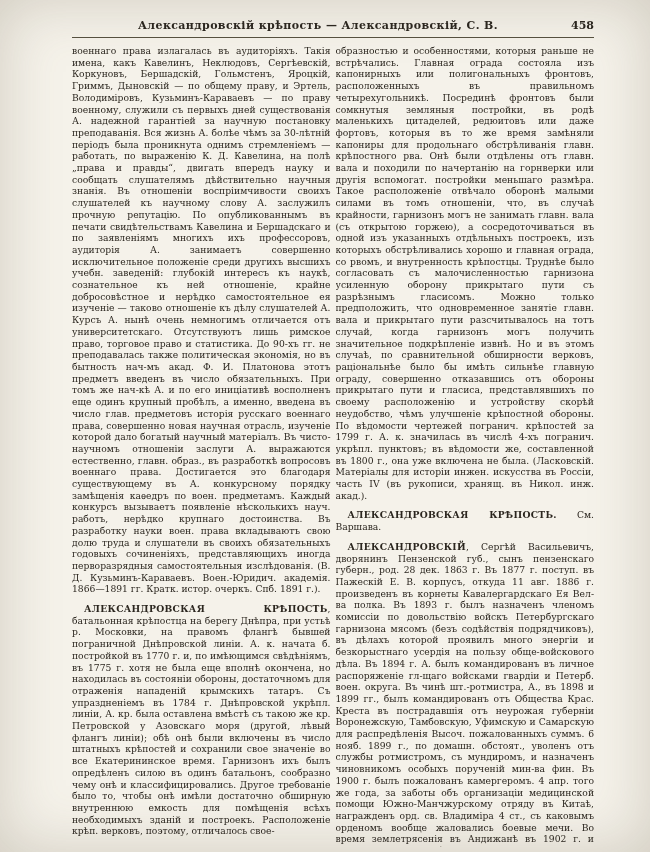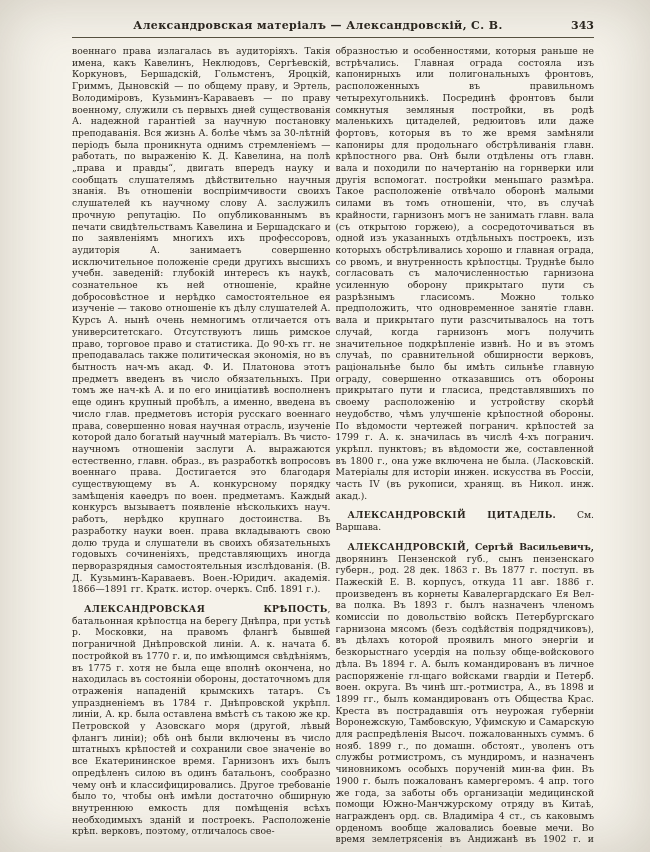--- a/index.html
+++ b/index.html
@@ -64,52 +64,52 @@
     line-height: 11.7px;
     text-align: justify;
     overflow: hidden;
   }
   p.cont { text-indent: 0; }
   p.article { text-indent: 12px; margin-top: 8px; }
   .headword {
     font-weight: bold;
     letter-spacing: 0.3px;
   }
-  .bold-name { font-weight: bold; }
+  .bold-name { font-weight: normal; }
   .cite { }
 </style>
 </head>
 <body>
 
 <div class="page">
 
   <div class="header">
-    <div class="running-title">Александровская матеріалъ — Александровскій, С. В.</div>
-    <div class="page-number">343</div>
+    <div class="running-title">Александровскій крѣпость — Александровскій, С. В.</div>
+    <div class="page-number">458</div>
   </div>
 
   <div class="head-rule"></div>
 
   <div class="columns">
 
     <div class="col">
       <p class="cont">
         <span>военнаго права излагалась въ аудиторіяхъ. Такія имена, какъ Кавелинъ, Неклюдовъ, Сергѣевскій, Коркуновъ, Бершадскій, Гольмстенъ, Яроцкій, Гриммъ, Дыновскій — по общему праву, и Эртель, Володиміровъ, Кузьминъ-Караваевъ — по праву военному, служили съ первыхъ дней существованія А. надежной гарантіей за научную постановку преподаванія. Вся жизнь А. болѣе чѣмъ за 30-лѣтній періодъ была проникнута однимъ стремленіемъ — работать, по выраженію К. Д. Кавелина, на полѣ „права и правды“, двигать впередъ науку и сообщать слушателямъ дѣйствительно научныя знанія. Въ отношеніи воспріимчивости своихъ слушателей къ научному слову А. заслужилъ прочную репутацію. По опубликованнымъ въ печати свидѣтельствамъ Кавелина и Бершадскаго и по заявленіямъ многихъ ихъ профессоровъ, аудиторія А. занимаетъ совершенно исключительное положеніе среди другихъ высшихъ учебн. заведеній: глубокій интересъ къ наукѣ, сознательное къ ней отношеніе, крайне добросовѣстное и нерѣдко самостоятельное ея изученіе — таково отношеніе къ дѣлу слушателей А. Курсъ А. нынѣ очень немногимъ отличается отъ университетскаго. Отсутствуютъ лишь римское право, торговое право и статистика. До 90-хъ гг. не преподавалась также политическая экономія, но въ бытность нач-мъ акад. Ф. И. Платонова этотъ предметъ введенъ въ число обязательныхъ. При томъ же нач-кѣ А. и по его иниціативѣ восполненъ еще одинъ крупный пробѣлъ, а именно, введена въ число глав. предметовъ исторія русскаго военнаго права, совершенно новая научная отрасль, изученіе которой дало богатый научный матеріалъ. Въ чисто-научномъ отношеніи заслуги А. выражаются естественно, главн. образ., въ разработкѣ вопросовъ военнаго права. Достигается это благодаря существующему въ А. конкурсному порядку замѣщенія каѳедръ по воен. предметамъ. Каждый конкурсъ вызываетъ появленіе нѣсколькихъ науч. работъ, нерѣдко крупнаго достоинства. Въ разработку науки воен. права вкладываютъ свою долю труда и слушатели въ своихъ обязательныхъ годовыхъ сочиненіяхъ, представляющихъ иногда перворазрядныя самостоятельныя изслѣдованія. </span><span class="cite">(В. Д. Кузьминъ-Караваевъ. Воен.-Юридич. академія. 1866—1891 гг. Кратк. истор. очеркъ. Спб. 1891 г.).</span>
       </p>
       <p class="article">
         <span class="headword">АЛЕКСАНДРОВСКАЯ КРѢПОСТЬ</span><span>, батальонная крѣпостца на берегу Днѣпра, при устьѣ р. Московки, на правомъ флангѣ бывшей пограничной Днѣпровской линіи. А. к. начата б. постройкой въ 1770 г. и, по имѣющимся свѣдѣніямъ, въ 1775 г. хотя не была еще вполнѣ окончена, но находилась въ состояніи обороны, достаточномъ для отраженія нападеній крымскихъ татаръ. Съ упраздненіемъ въ 1784 г. Днѣпровской укрѣпл. линіи, А. кр. была оставлена вмѣстѣ съ такою же кр. Петровской у Азовскаго моря (другой, лѣвый флангъ линіи); обѣ онѣ были включены въ число штатныхъ крѣпостей и сохранили свое значеніе во все Екатерининское время. Гарнизонъ ихъ былъ опредѣленъ силою въ одинъ батальонъ, сообразно чему онѣ и классифицировались. Другое требованіе было то, чтобы онѣ имѣли достаточно обширную внутреннюю емкость для помѣщенія всѣхъ необходимыхъ зданій и построекъ. Расположеніе крѣп. верковъ, поэтому, отличалось свое-</span>
       </p>
     </div>
 
     <div class="col">
       <p class="cont">
         <span>образностью и особенностями, которыя раньше не встрѣчались. Главная ограда состояла изъ капонирныхъ или полигональныхъ фронтовъ, расположенныхъ въ правильномъ четырехугольникѣ. Посрединѣ фронтовъ были сомкнутыя земляныя постройки, въ родѣ маленькихъ цитаделей, редюитовъ или даже фортовъ, которыя въ то же время замѣняли капониры для продольнаго обстрѣливанія главн. крѣпостного рва. Онѣ были отдѣлены отъ главн. вала и походили по начертанію на горнверки или другія вспомогат. постройки меньшаго размѣра. Такое расположеніе отвѣчало оборонѣ малыми силами въ томъ отношеніи, что, въ случаѣ крайности, гарнизонъ могъ не занимать главн. вала (съ открытою горжею), а сосредоточиваться въ одной изъ указанныхъ отдѣльныхъ построекъ, изъ которыхъ обстрѣливались хорошо и главная ограда, со рвомъ, и внутренность крѣпостцы. Труднѣе было согласовать съ малочисленностью гарнизона усиленную оборону прикрытаго пути съ разрѣзнымъ гласисомъ. Можно только предположить, что одновременное занятіе главн. вала и прикрытаго пути разсчитывалось на тотъ случай, когда гарнизонъ могъ получить значительное подкрѣпленіе извнѣ. Но и въ этомъ случаѣ, по сравнительной обширности верковъ, раціональнѣе было бы имѣть сильнѣе главную ограду, совершенно отказавшись отъ обороны прикрытаго пути и гласиса, представлявшихъ по своему расположенію и устройству скорѣй неудобство, чѣмъ улучшеніе крѣпостной обороны. По вѣдомости чертежей погранич. крѣпостей за 1799 г. А. к. значилась въ числѣ 4-хъ погранич. укрѣпл. пунктовъ; въ вѣдомости же, составленной въ 1800 г., она уже включена не была. </span><span class="cite">(Ласковскій. Матеріалы для исторіи инжен. искусства въ Россіи, часть IV (въ рукописи, хранящ. въ Никол. инж. акад.).</span>
       </p>
       <p class="article">
-        <span class="headword">АЛЕКСАНДРОВСКІЙ ЦИТАДЕЛЬ.</span><span> См. Варшава.</span>
+        <span class="headword">АЛЕКСАНДРОВСКАЯ КРѢПОСТЬ.</span><span> См. Варшава.</span>
       </p>
       <p class="article">
         <span class="headword">АЛЕКСАНДРОВСКІЙ</span><span class="bold-name">, Сергѣй Васильевичъ,</span><span> дворянинъ Пензенской губ., сынъ пензенскаго губерн., род. 28 дек. 1863 г. Въ 1877 г. поступ. въ Пажескій Е. В. корпусъ, откуда 11 авг. 1886 г. произведенъ въ корнеты Кавалергардскаго Ея Вел-ва полка. Въ 1893 г. былъ назначенъ членомъ комиссіи по довольствію войскъ Петербургскаго гарнизона мясомъ (безъ содѣйствія подрядчиковъ), въ дѣлахъ которой проявилъ много энергіи и безкорыстнаго усердія на пользу обще-войскового дѣла. Въ 1894 г. А. былъ командированъ въ личное распоряженіе гл-щаго войсками гвардіи и Петерб. воен. округа. Въ чинѣ шт.-ротмистра, А., въ 1898 и 1899 гг., былъ командированъ отъ Общества Крас. Креста въ пострадавшія отъ неурожая губерніи Воронежскую, Тамбовскую, Уфимскую и Самарскую для распредѣленія Высоч. пожалованныхъ суммъ. 6 нояб. 1899 г., по домашн. обстоят., уволенъ отъ службы ротмистромъ, съ мундиромъ, и назначенъ чиновникомъ особыхъ порученій мин-ва фин. Въ 1900 г. былъ пожалованъ камергеромъ. 4 апр. того же года, за заботы объ организаціи медицинской помощи Южно-Манчжурскому отряду въ Китаѣ, награжденъ орд. св. Владиміра 4 ст., съ каковымъ орденомъ вообще жаловались боевые мечи. Во время землетрясенія въ Андижанѣ въ 1902 г. и наводненія въ Петербургѣ</span>
       </p>
     </div>
 
   </div>
 
 </div>
 

